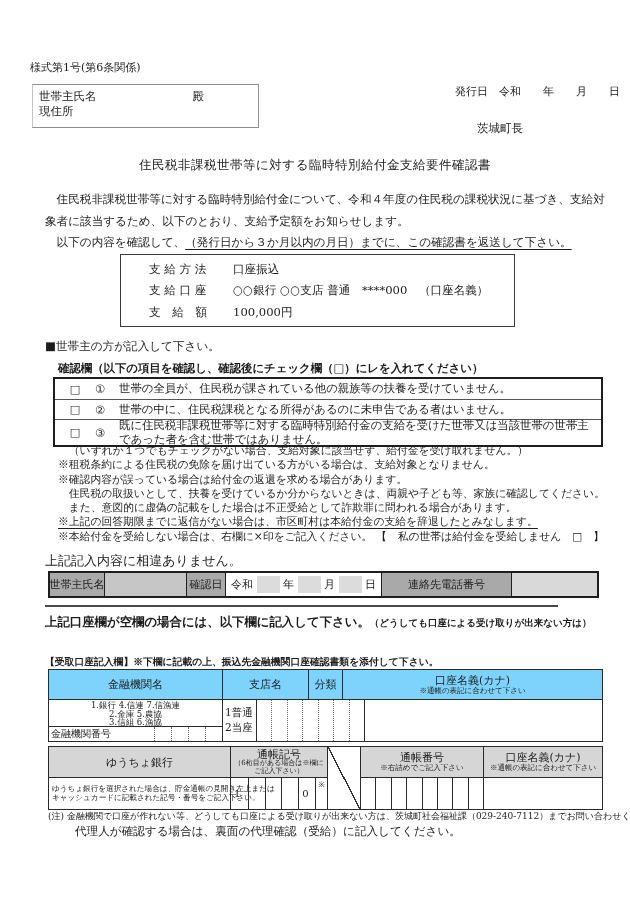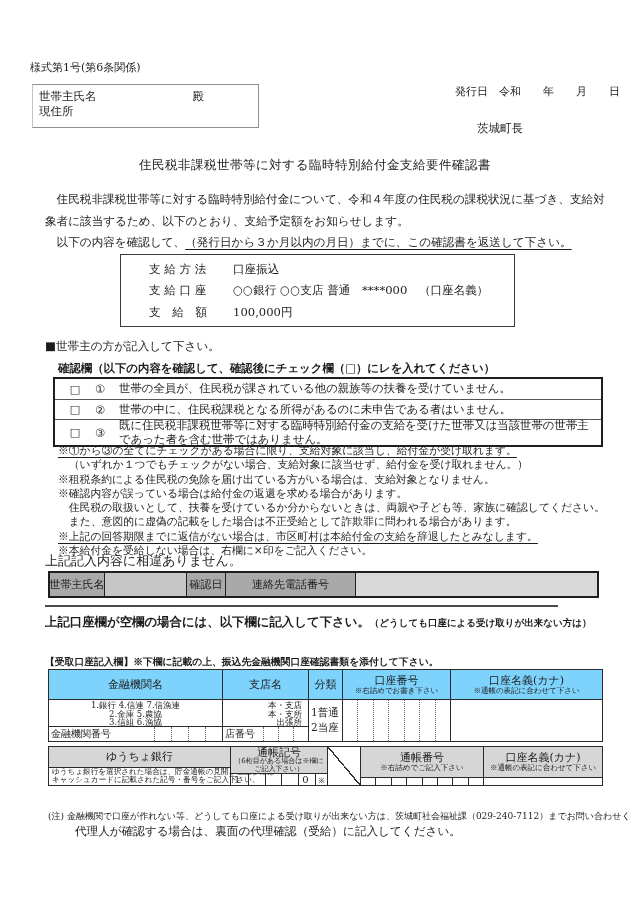--- a/index.html
+++ b/index.html
@@ -85,21 +85,21 @@
   .codes { height:26px; font-size:8.5px; line-height:8.7px; text-align:center; padding-top:1px; }
   .branches { height:26px; font-size:8.5px; line-height:8.7px; text-align:right; padding:1px 6px 0 0; }
   .numrow { height:15px; border-top:1px solid #2a2a2a; display:flex; align-items:stretch; font-size:10px; }
   .numrow .nr-label { flex:1; display:flex; align-items:center; padding-left:2px; }
   .dcell { width:17px; border-left:1px dotted #666; }
   .dcell2 { width:15px; border-left:1px dotted #666; }
   .acct-cell { flex:1; border-left:1px dotted #666; }
   .acct-cell:first-child { border-left:none; }
 
   
-  #yucho-table { left:48px; top:746px; width:555px; height:40px; border:1.5px solid #2a2a2a; display:flex; font-size:11px; }
+  #yucho-table { left:48px; top:746px; width:555px; height:64px; border:1.5px solid #2a2a2a; display:flex; font-size:11px; }
   .yt-col { border-right:1px solid #2a2a2a; display:flex; flex-direction:column; }
   .yt-col:last-child { border-right:none; }
   .yt-head { height:31px; background:#d6d6d6; border-bottom:1px solid #2a2a2a;
     display:flex; flex-direction:column; align-items:center; justify-content:center; line-height:11px; }
   .yt-body { flex:1; display:flex; }
   .ytA { width:182px; }
   .ytA .yt-body { flex-direction:column; justify-content:center; font-size:7.6px; line-height:8.6px; padding-left:3px; }
   .ytB { width:97px; }
   .paren-note { font-size:7px; line-height:7.6px; text-align:center; }
   .sym-cell { width:17px; border-left:1px solid #2a2a2a; display:flex; align-items:center; padding-left:3px; font-size:10px; }
@@ -151,113 +151,105 @@
       <span class="pay-label">支 給 口 座</span>
       <span class="pay-value">○○銀行 ○○支店 普通　****000　（口座名義）</span>
     </div>
     <div class="pay-row">
       <span class="pay-label">支　給　額</span>
       <span class="pay-value">100,000円</span>
     </div>
   </div>
 
   <div class="abs" id="section-fill">■世帯主の方が記入して下さい。</div>
-  <div class="abs" id="checklist-heading">確認欄（以下の内容を確認して、確認後にチェック欄（□）にレを入れてください）</div>
+  <div class="abs" id="checklist-heading">確認欄（以下の項目を確認し、確認後にチェック欄（□）にレを入れてください）</div>
 
   <div class="abs" id="check-table">
     <div class="chk-row h1">
       <div class="chk-box">□</div>
       <div class="chk-num">①</div>
       <div class="chk-text">世帯の全員が、住民税が課されている他の親族等の扶養を受けていません。</div>
     </div>
     <div class="chk-row h1">
       <div class="chk-box">□</div>
       <div class="chk-num">②</div>
       <div class="chk-text">世帯の中に、住民税課税となる所得があるのに未申告である者はいません。</div>
     </div>
     <div class="chk-row h2">
       <div class="chk-box">□</div>
       <div class="chk-num">③</div>
       <div class="chk-text">既に住民税非課税世帯等に対する臨時特別給付金の支給を受けた世帯又は当該世帯の世帯主であった者を含む世帯ではありません。</div>
     </div>
   </div>
 
   <div class="abs" id="notes">
-    <div class="u">※①から③の全てにチェックがある場合に限り、支給対象に該当し、給付金が受け取れます。</div>
     <div>　（いずれか１つでもチェックがない場合、支給対象に該当せず、給付金を受け取れません。）</div>
     <div>※租税条約による住民税の免除を届け出ている方がいる場合は、支給対象となりません。</div>
     <div>※確認内容が誤っている場合は給付金の返還を求める場合があります。</div>
     <div>　住民税の取扱いとして、扶養を受けているか分からないときは、両親や子ども等、家族に確認してください。</div>
     <div>　また、意図的に虚偽の記載をした場合は不正受給として詐欺罪に問われる場合があります。</div>
     <div class="u">※上記の回答期限までに返信がない場合は、市区町村は本給付金の支給を辞退したとみなします。</div>
     <div id="decline-line">
       <span>※本給付金を受給しない場合は、右欄に×印をご記入ください。</span>
+      <span>【　私の世帯は給付金を受給しません　□　】</span>
     </div>
   </div>
 
   <div class="abs" id="affirmation">上記記入内容に相違ありません。</div>
 
   <div class="abs" id="confirm-table">
     <div class="ct-cell ct-label c-name">世帯主氏名</div>
     <div class="ct-cell c-name-in"></div>
     <div class="ct-cell ct-label c-date-l">確認日</div>
+    <div class="ct-cell c-date">
+      <span>令和</span>
+      <span class="seg"></span>
+      <span>年</span>
+      <span class="seg"></span>
+      <span>月</span>
+      <span class="seg"></span>
+      <span>日</span>
+    </div>
     <div class="ct-cell ct-label c-phone">連絡先電話番号</div>
     <div class="ct-cell c-phone-in"></div>
   </div>
 
   <div class="abs" id="divider"></div>
 
   <div class="abs" id="transfer-para">
     <div><span>上記口座欄が空欄の場合には、以下欄に記入して下さい。</span><span class="small-note">（どうしても口座による受け取りが出来ない方は）</span></div>
   </div>
 
   <div class="abs" id="entry-heading">【受取口座記入欄】※下欄に記載の上、振込先金融機関口座確認書類を添付して下さい。</div>
 
   <div class="abs" id="bank-table">
     <div class="bt-header">
       <div class="bt-hcell" style="width:174px">金融機関名</div>
       <div class="bt-hcell" style="width:86px">支店名</div>
       <div class="bt-hcell" style="width:34px">分類</div>
-      <div class="bt-hcell" style="width:108px">
-        <span>口座番号</span>
-        <span class="tiny-note">※右詰めでお書き下さい</span>
-      </div>
       <div class="bt-hcell" style="flex:1">
         <span>口座名義(カナ)</span>
         <span class="tiny-note">※通帳の表記に合わせて下さい</span>
       </div>
     </div>
     <div class="bt-body">
       <div class="bt-colA">
         <div class="codes">
           <div>1.銀行 4.信連 7.信漁連</div>
           <div>2.金庫 5.農協</div>
           <div>3.信組 6.漁協</div>
         </div>
         <div class="numrow">
           <span class="nr-label">金融機関番号</span>
           <span class="dcell"></span>
           <span class="dcell"></span>
           <span class="dcell"></span>
           <span class="dcell"></span>
         </div>
       </div>
-      <div class="bt-colB">
-        <div class="branches">
-          <div>本・支店</div>
-          <div>本・支所</div>
-          <div>出張所</div>
-        </div>
-        <div class="numrow">
-          <span class="nr-label">店番号</span>
-          <span class="dcell2"></span>
-          <span class="dcell2"></span>
-          <span class="dcell2"></span>
-        </div>
-      </div>
       <div class="bt-colC">
         <div>1普通</div>
         <div>2当座</div>
       </div>
       <div class="bt-colD">
         <span class="acct-cell"></span>
         <span class="acct-cell"></span>
         <span class="acct-cell"></span>
         <span class="acct-cell"></span>
         <span class="acct-cell"></span>

